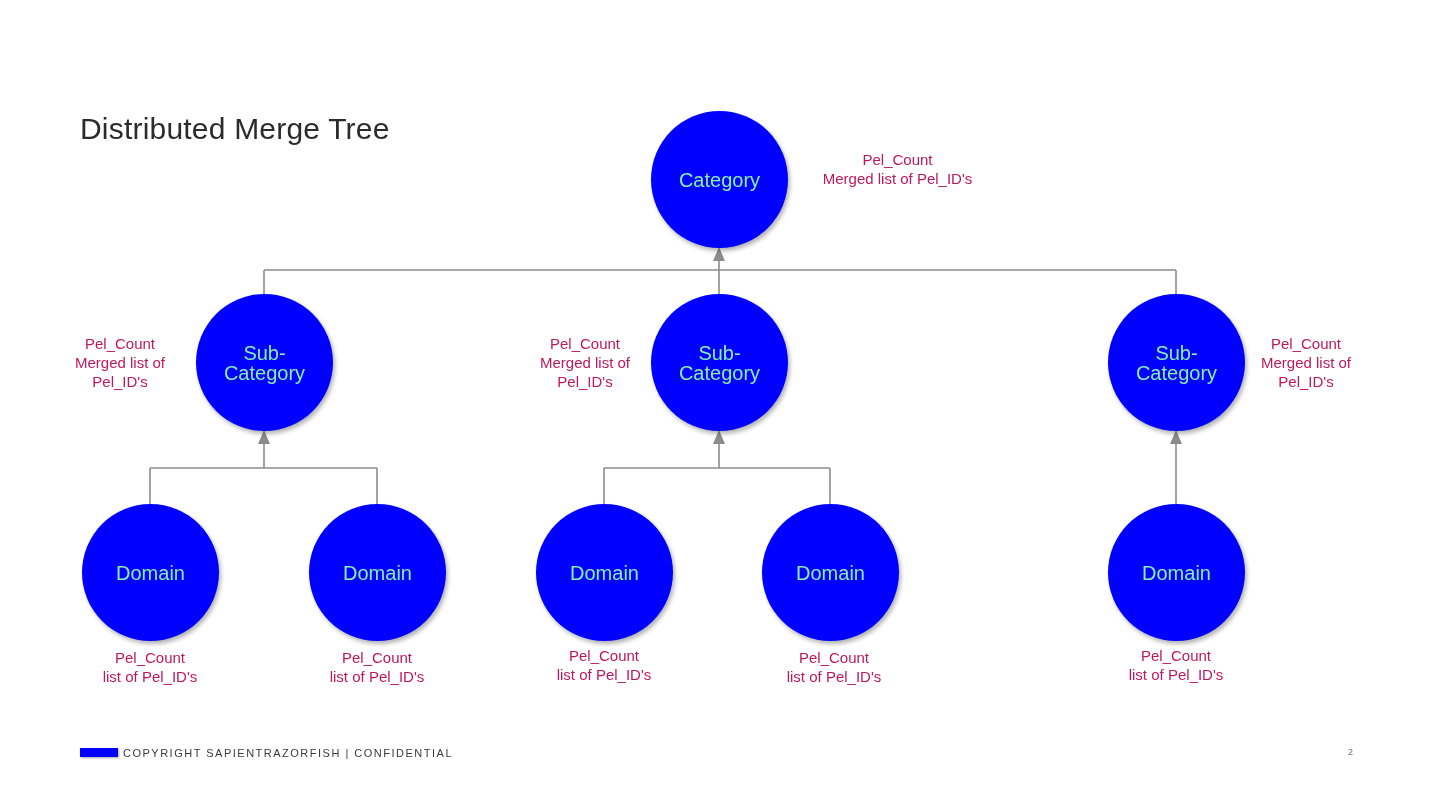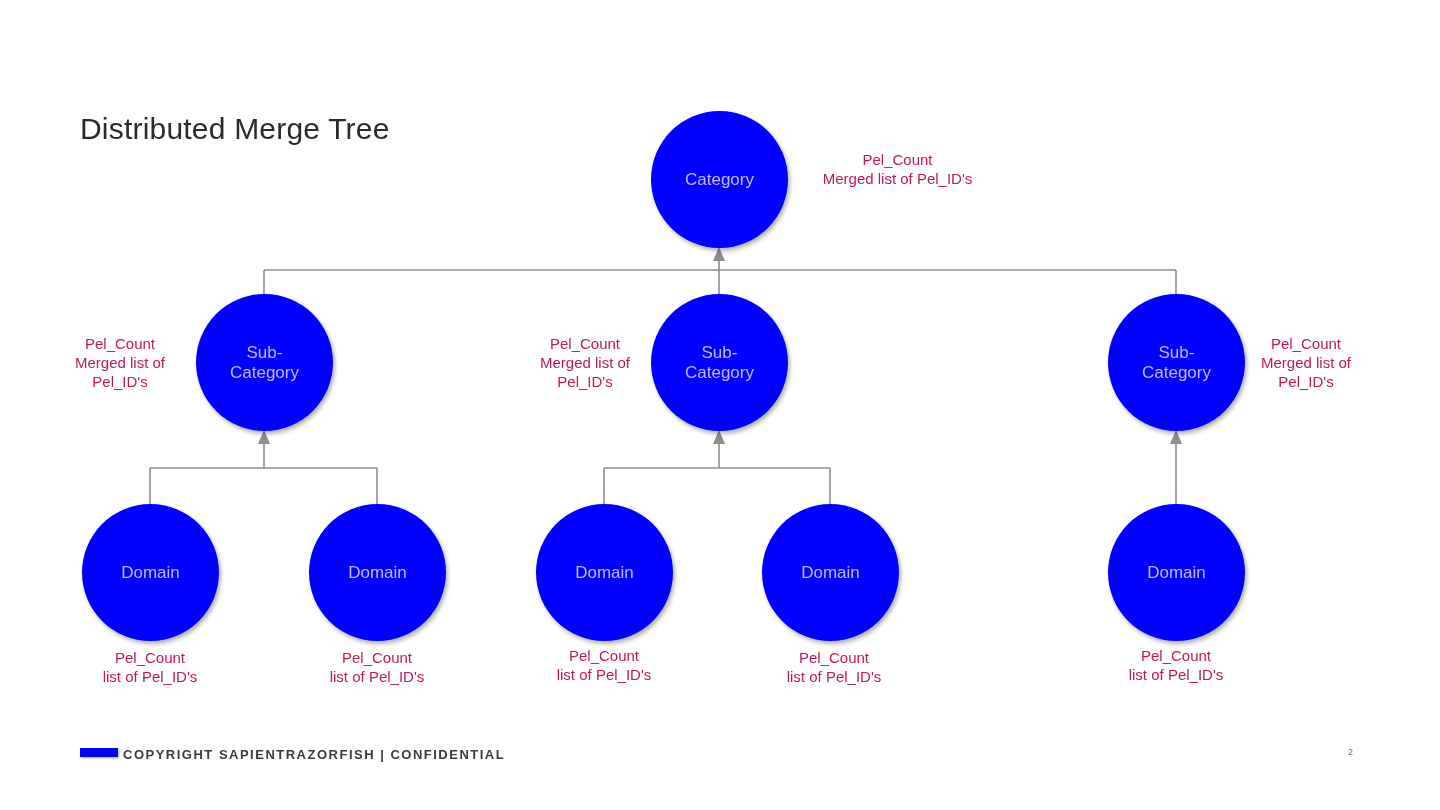--- a/index.html
+++ b/index.html
@@ -45,22 +45,22 @@
   
   .node {
     position: absolute;
     border-radius: 50%;
     background: #0000ff;
     box-shadow: 2px 3px 4px rgba(0,0,0,0.30);
     display: flex;
     align-items: center;
     justify-content: center;
     text-align: center;
-    color: #c4b5fd;
-    font-size: 17px;
+    color: #86efac;
+    font-size: 20px;
     line-height: 20px;
     font-weight: 400;
     box-sizing: border-box;
   }
   .node .node-label {
     display: block;
     padding: 0 10px;
     white-space: pre-line;
   }
 
@@ -83,25 +83,24 @@
     top: 748px;
     width: 38px;
     height: 9px;
     background: #0000ff;
     box-shadow: 1px 1px 2px rgba(0,0,0,0.35);
   }
   #footer-text {
     position: absolute;
     left: 123px;
     top: 747px;
-    font-size: 13px;
+    font-size: 11px;
     letter-spacing: 1.5px;
     color: #3b3b3b;
     white-space: nowrap;
-    font-weight: bold;
   }
   #page-number {
     position: absolute;
     left: 1348px;
     top: 747px;
     font-size: 9px;
     color: #6b6b6b;
     width: 20px;
     text-align: left;
   }

